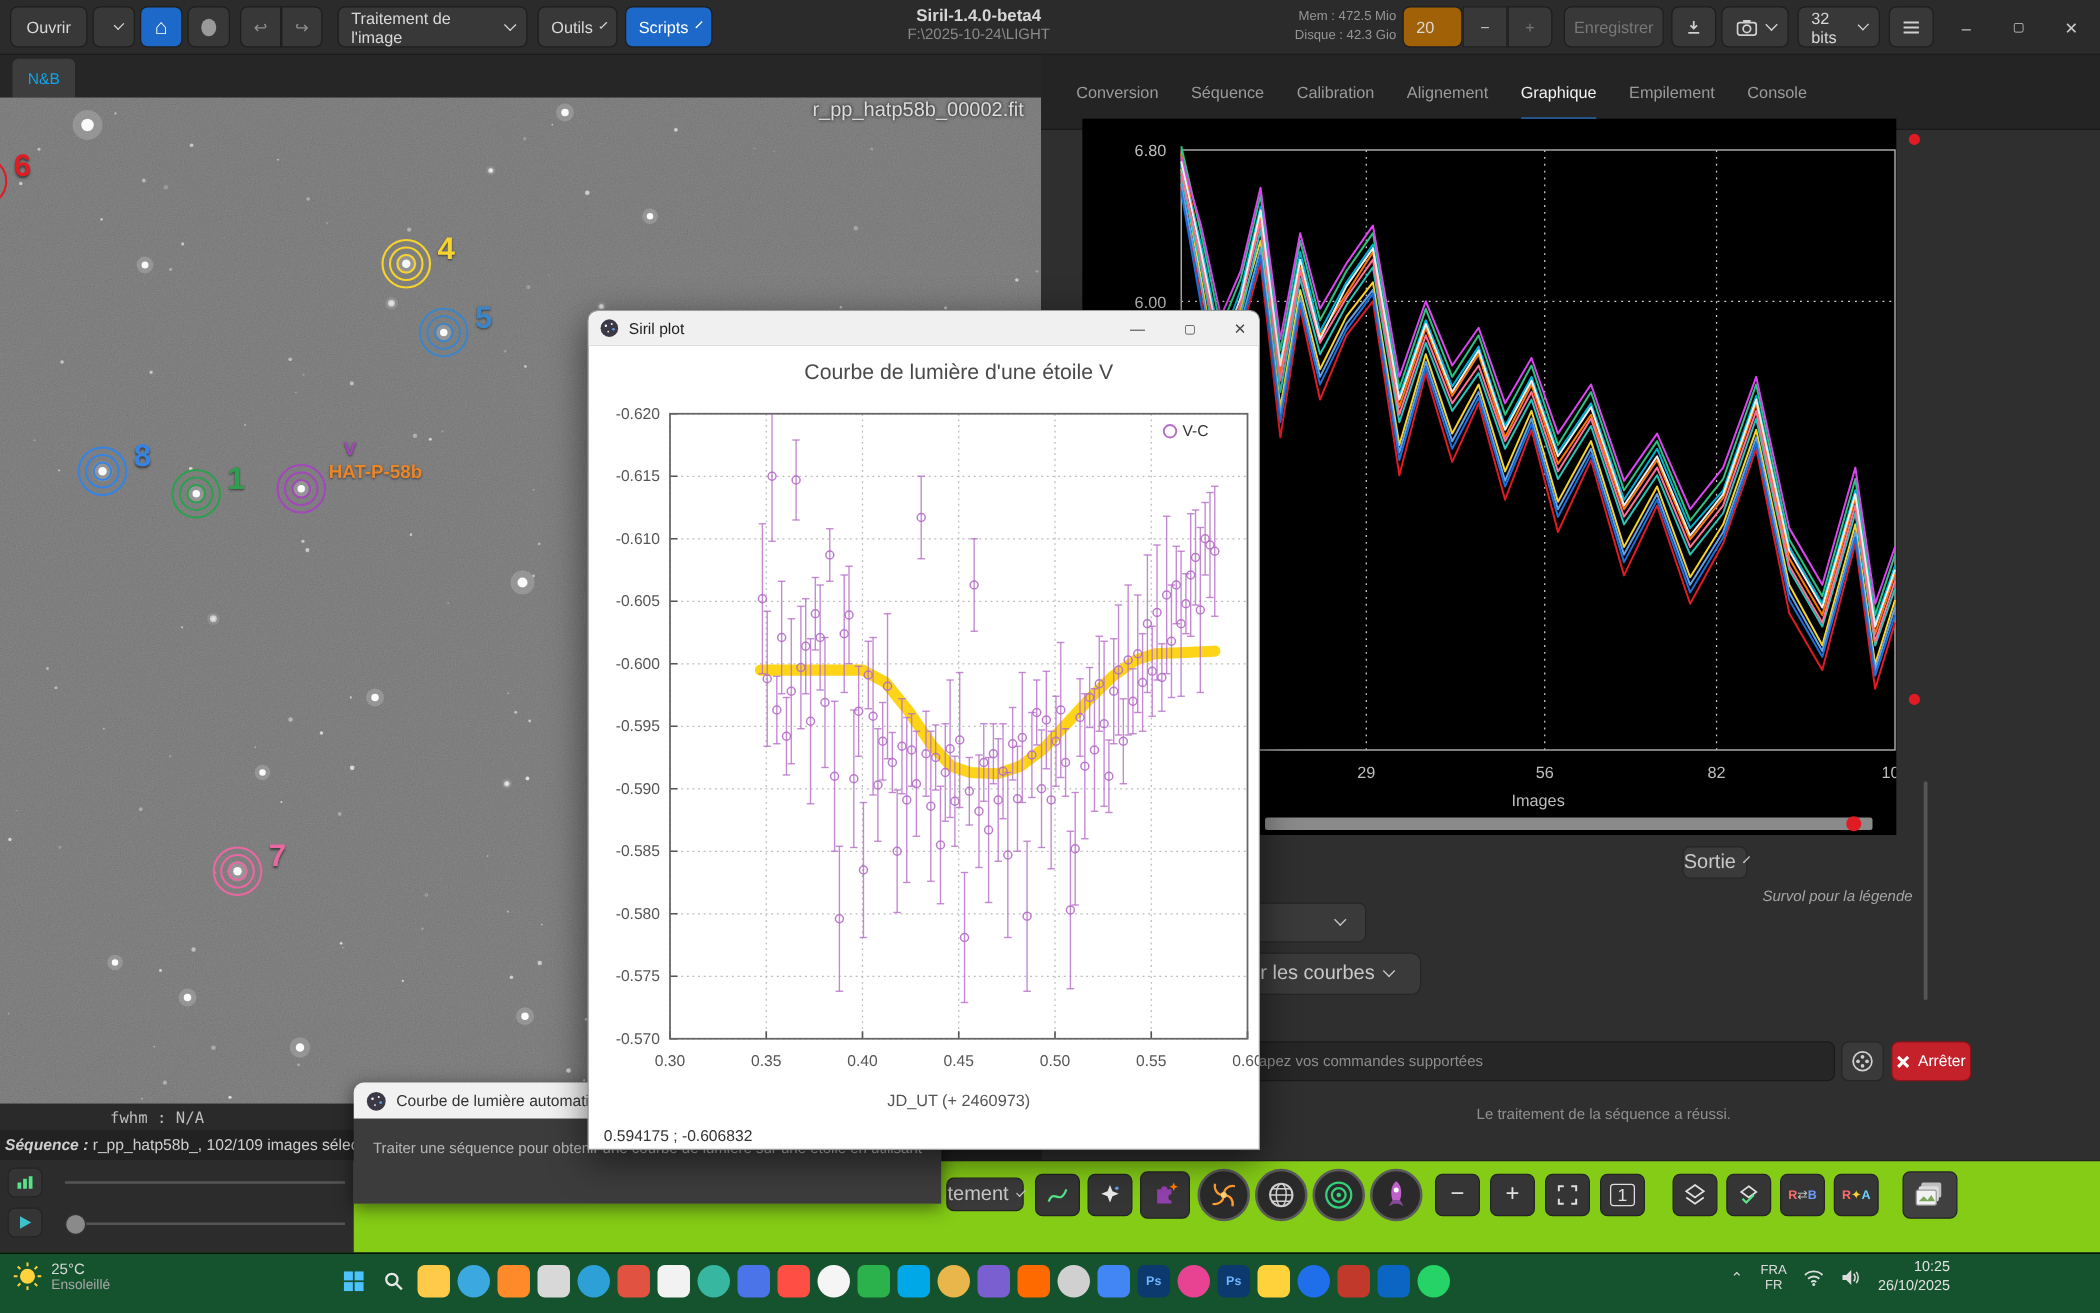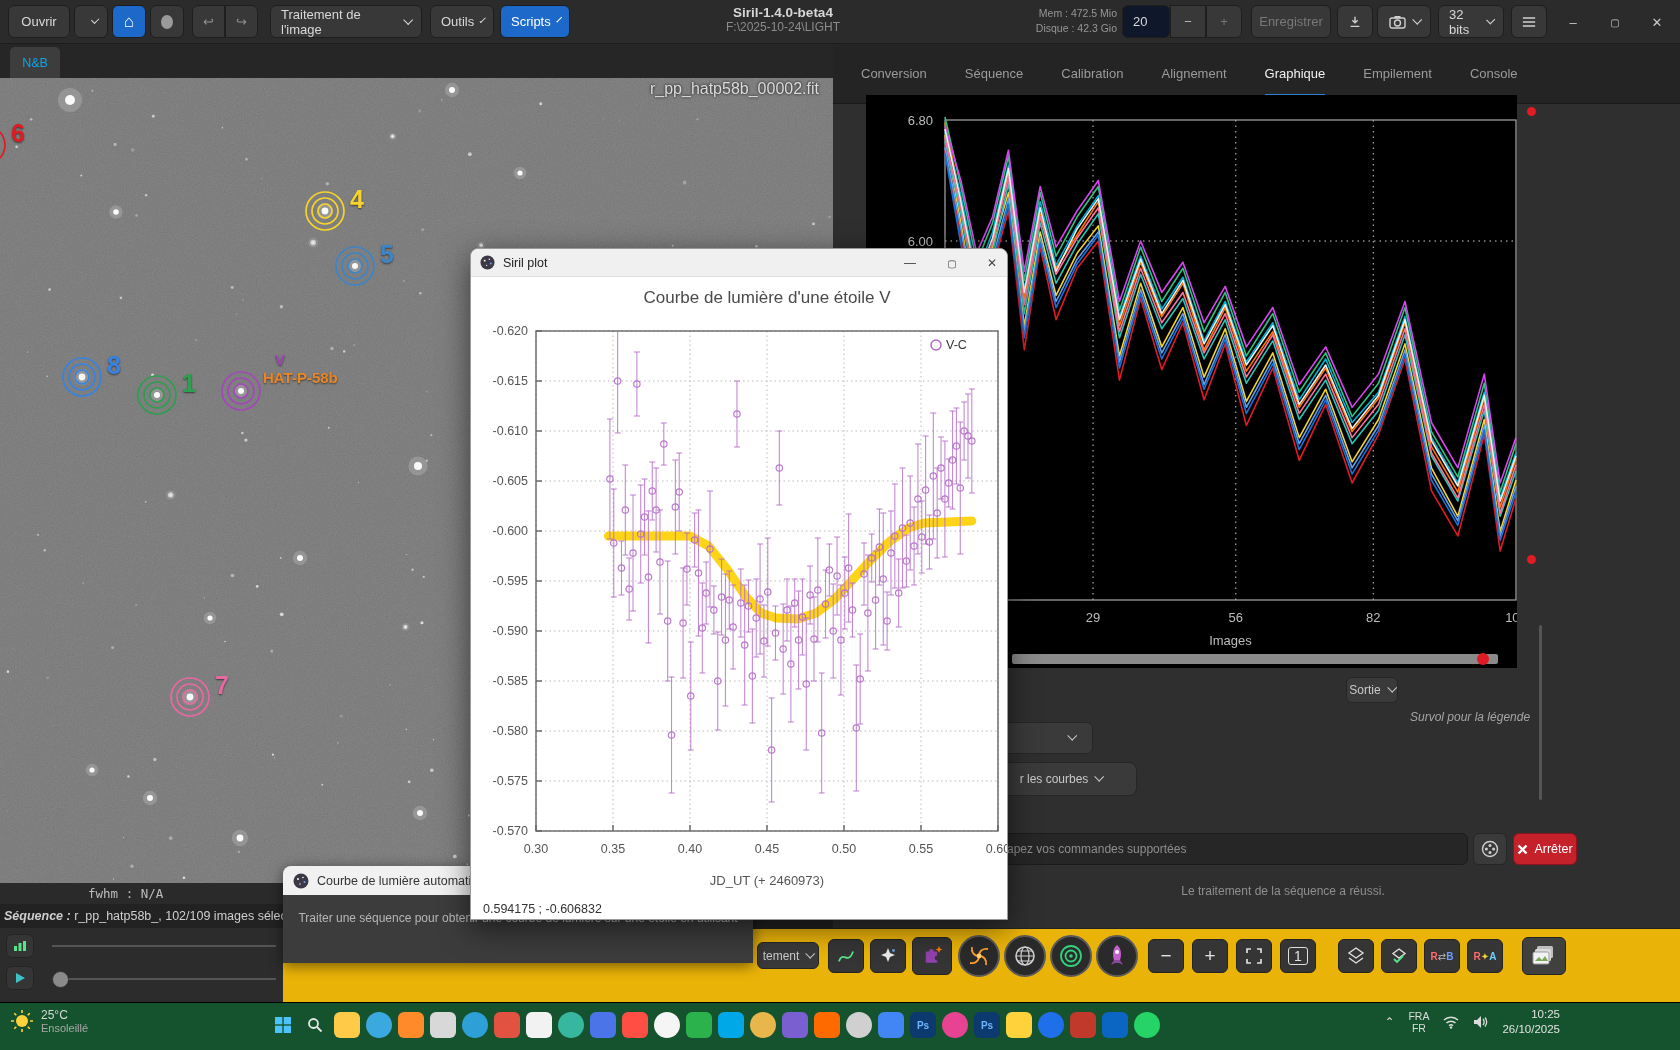--- a/index.html
+++ b/index.html
@@ -24,47 +24,47 @@
   #imagearea{left:0;top:78px;width:833px;height:805px;background:#6b6b6b;overflow:hidden;z-index:1;}
   #filename{position:absolute;right:14px;top:2px;color:#dcdcdc;font-size:16px;z-index:4;text-shadow:0 0 3px #000;}
   .annlabel{position:absolute;font-weight:bold;font-size:25px;text-shadow:0 1px 2px rgba(0,0,0,.55);z-index:4;}
   .annlabel.small{font-size:15px;}
   #statusrow1{left:0;top:883px;width:833px;height:21px;background:#2a2a2a;color:#bdbdbd;
     font-family:"DejaVu Sans Mono",monospace;font-size:12.5px;line-height:21px;z-index:2;}
   #statusrow2{left:0;top:904px;width:833px;height:24px;background:#222222;color:#cfcfcf;font-size:12.5px;line-height:24px;z-index:2;white-space:nowrap;overflow:hidden;}
   
   #rightpanel{left:833px;top:43px;width:847px;height:885px;background:#2f2f2f;z-index:1;}
   #righttabs{position:absolute;left:0;top:0;width:847px;height:61px;background:#242424;border-bottom:1px solid #1a1a1a;
-    display:flex;align-items:center;padding-left:28px;box-sizing:border-box;gap:38px;}
+    display:flex;align-items:center;padding-left:28px;box-sizing:border-box;gap:26px;}
   .rtab{color:#9b9b9b;font-size:13px;height:47px;display:flex;align-items:center;border-bottom:3px solid transparent;box-sizing:border-box;padding-top:3px;}
   .rtab.active{color:#f2f2f2;border-bottom:3px solid #2b7fd4;}
   #blackcanvas{position:absolute;left:33px;top:52px;width:651px;height:573px;background:#000;}
   .reddot{position:absolute;width:9px;height:9px;border-radius:50%;background:#e01b24;}
   .panelbtn{position:absolute;background:#3a3a3a;border:1px solid #262626;border-radius:6px;color:#c9c9c9;
-    font-size:12px;display:flex;align-items:center;justify-content:center;box-sizing:border-box;}
+    font-size:16px;display:flex;align-items:center;justify-content:center;box-sizing:border-box;}
   #legendhint{color:#a5a5a5;font-style:italic;font-size:12px;}
   #cmdinput{position:absolute;background:#262626;border:1px solid #1b1b1b;border-radius:6px;color:#d0d0d0;
     font-size:12px;padding:0 10px;box-sizing:border-box;outline:none;}
   #cmdinput::placeholder{color:#8e8e8e;}
   #stopbtn{background:#c4212b;border-color:#8f121a;color:#fff;font-size:12.5px;gap:6px;}
   #seqmsg{color:#8f8f8f;font-size:12px;}
   .vscroll{position:absolute;width:3px;background:#555;border-radius:2px;}
   
   #dialog{left:283px;top:866px;width:470px;height:97px;z-index:5;box-shadow:0 3px 14px rgba(0,0,0,.5);border-radius:8px 8px 0 0;}
   #dialogtitle{height:29px;background:#f1f1f1;border-radius:8px 8px 0 0;display:flex;align-items:center;padding-left:10px;
     color:#333;font-size:12.5px;gap:8px;}
   #dialogbody{height:68px;background:#3c3c3c;color:#b7b7b7;font-size:12px;text-align:center;padding-top:14px;box-sizing:border-box;line-height:18px;}
   
   #plotwin{left:470px;top:248px;width:538px;height:672px;background:#fff;z-index:10;border-radius:8px 8px 0 0;
     box-shadow:0 8px 30px rgba(0,0,0,.55);border:1px solid #9b9b9b;box-sizing:border-box;}
   #plottitlebar{height:27px;background:#f0f0f0;border-radius:8px 8px 0 0;display:flex;align-items:center;padding-left:9px;gap:8px;
     color:#222;font-size:12.5px;border-bottom:1px solid #ddd;}
   .ptbtn{position:absolute;top:4px;width:30px;height:20px;color:#444;font-size:12px;display:flex;align-items:center;justify-content:center;}
   
-  #bottombar{left:0;top:928px;width:1680px;height:74px;background:#eab308;z-index:2;border-top:1px solid #232323;}
+  #bottombar{left:0;top:928px;width:1680px;height:74px;background:#84cc16;z-index:2;border-top:1px solid #232323;}
   .ibtn{position:absolute;width:36px;height:34px;background:#353535;border:1px solid #242424;border-radius:6px;
     display:flex;align-items:center;justify-content:center;color:#e0e0e0;font-size:17px;box-sizing:border-box;}
   .roundbtn{width:42px;height:42px;border-radius:50%;background:#2a2a2a;border:2px solid #5a5a5a;}
   
   #taskbar{left:0;top:1002px;width:1680px;height:48px;background:#14532d;border-top:1px solid #000;z-index:20;}
   #weather{position:absolute;left:10px;top:5px;display:flex;align-items:center;gap:7px;color:#d8d8d8;}
   #tbapps{position:absolute;left:270px;top:9px;display:flex;gap:6px;}
   .tapp{width:26px;height:26px;border-radius:6px;display:flex;align-items:center;justify-content:center;font-size:11px;font-weight:bold;color:#fff;}
   #tbright{position:absolute;right:120px;top:4px;display:flex;align-items:center;gap:14px;color:#d8d8d8;}
   #clock{text-align:right;font-size:11.5px;line-height:15px;color:#e2e2e2;}
@@ -108,21 +108,21 @@
   <div class="abs" style="left:658px;top:5px;width:250px;">
     <div class="wtitle">Siril-1.4.0-beta4</div>
     <div class="wsub">F:\2025-10-24\LIGHT</div>
   </div>
 
   <div class="abs memtxt" style="left:1012px;top:6px;text-align:right;width:105px;">
     <div>Mem : 472.5 Mio</div>
     <div>Disque : 42.3 Gio</div>
   </div>
 
-  <div class="tbtn" style="left:1122px;width:48px;background:#0f172a;justify-content:flex-start;">
+  <div class="tbtn" style="left:1122px;width:48px;background:#a16207;justify-content:flex-start;">
       <span>20</span>
     </div>
   <div class="tbtn" style="left:1170px;width:36px;border-radius:0;">
       <span style="color:#bbb;">−</span>
     </div>
   <div class="tbtn" style="left:1206px;width:36px;border-radius:0 6px 6px 0;">
       <span style="color:#777;">+</span>
     </div>
   <div class="tbtn disabled" style="left:1251px;width:80px;">
       <span>Enregistrer</span>

